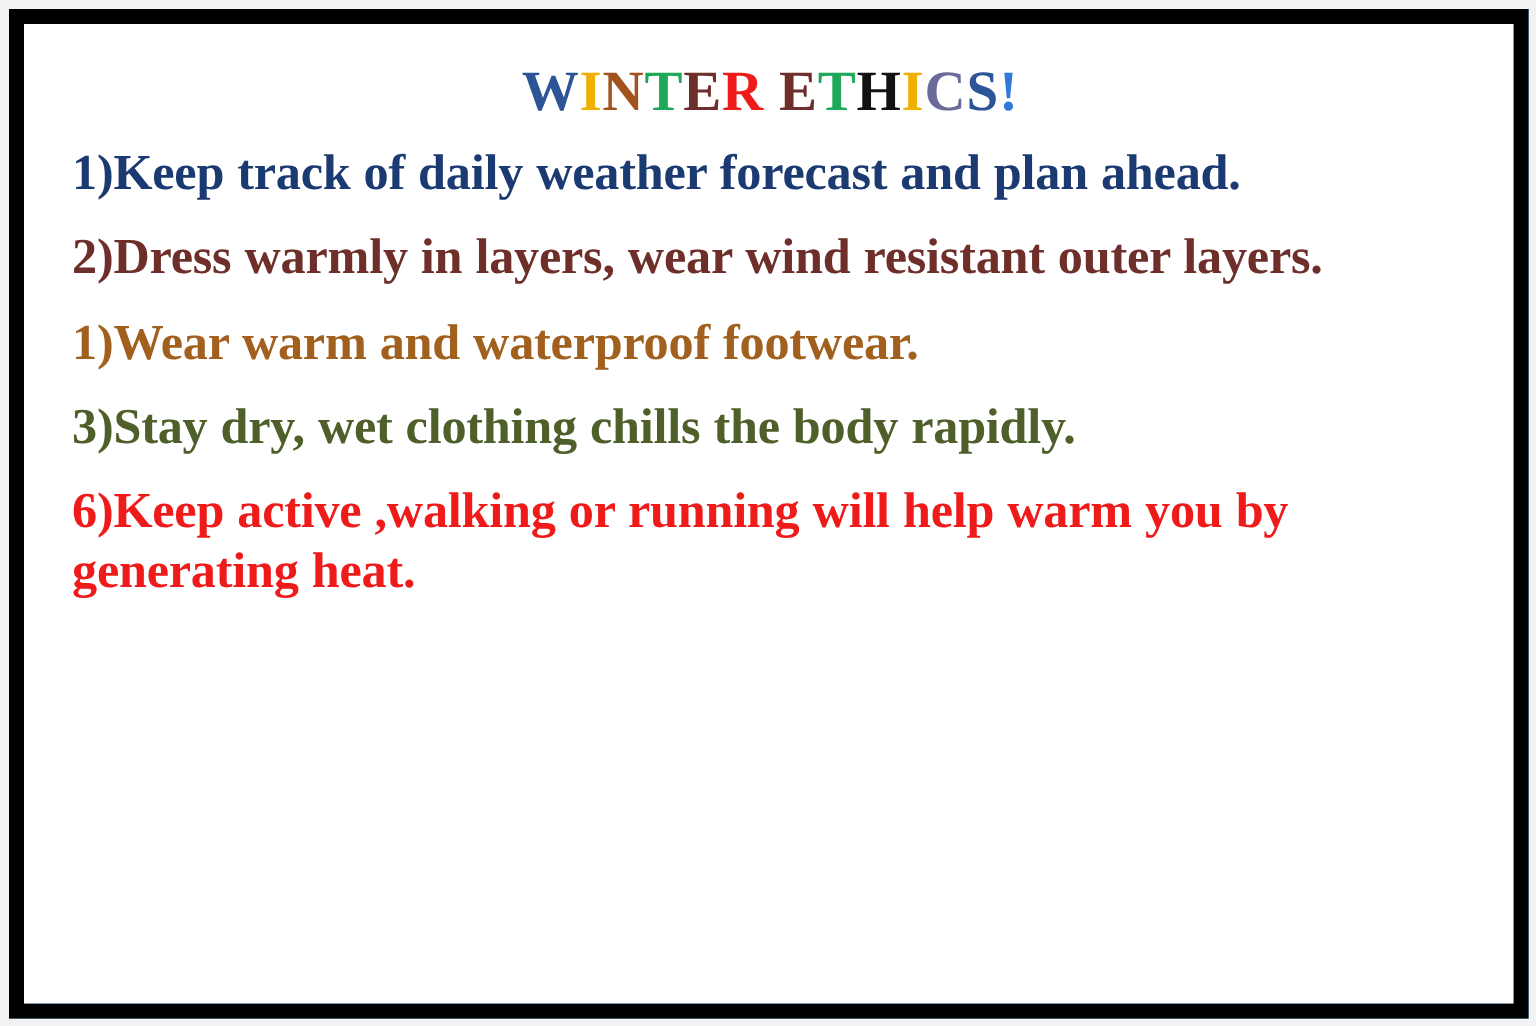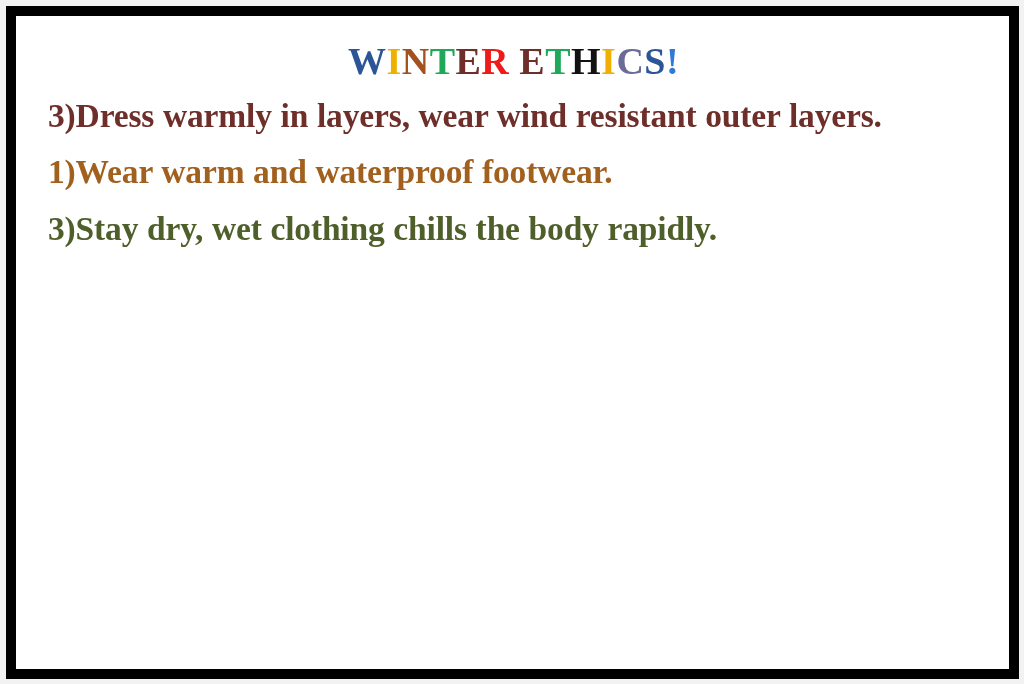--- a/index.html
+++ b/index.html
@@ -80,20 +80,22 @@
 </head>
 <body>
 
 <div id="poster-frame">
   <div id="poster-border">
     <div id="poster-content">
 
       <h1 id="poster-title"><span class="t-letter" style="color: rgb(43, 85, 151);">W</span><span class="t-letter" style="color: rgb(240, 176, 0);">I</span><span class="t-letter" style="color: rgb(161, 82, 29);">N</span><span class="t-letter" style="color: rgb(31, 168, 90);">T</span><span class="t-letter" style="color: rgb(110, 47, 42);">E</span><span class="t-letter" style="color: rgb(239, 27, 27);">R</span><span class="t-letter" style="color: rgb(0, 0, 0);"> </span><span class="t-letter" style="color: rgb(110, 47, 42);">E</span><span class="t-letter" style="color: rgb(31, 168, 90);">T</span><span class="t-letter" style="color: rgb(18, 18, 18);">H</span><span class="t-letter" style="color: rgb(240, 176, 0);">I</span><span class="t-letter" style="color: rgb(107, 107, 153);">C</span><span class="t-letter" style="color: rgb(43, 85, 151);">S</span><span class="t-letter" style="color: rgb(47, 122, 214);">!</span></h1>
 
       <ul id="tips-list">
-          <li class="tip-item" style="color: rgb(110, 47, 42);">3)Dress warmly in layers, wear wind resistant outer layers.</li>
+          <li class="tip-item" style="color: rgb(27, 58, 114);">1)Keep track of daily weather forecast and plan ahead.</li>
+          <li class="tip-item" style="color: rgb(110, 47, 42);">2)Dress warmly in layers, wear wind resistant outer layers.</li>
           <li class="tip-item" style="color: rgb(161, 96, 29);">1)Wear warm and waterproof footwear.</li>
           <li class="tip-item" style="color: rgb(79, 95, 42);">3)Stay dry, wet clothing chills the body rapidly.</li>
+          <li class="tip-item" style="color: rgb(239, 27, 27);">6)Keep active ,walking or running will help warm you by generating heat.</li>
         </ul>
 
     </div>
   </div>
 </div>
 
 </body></html>

